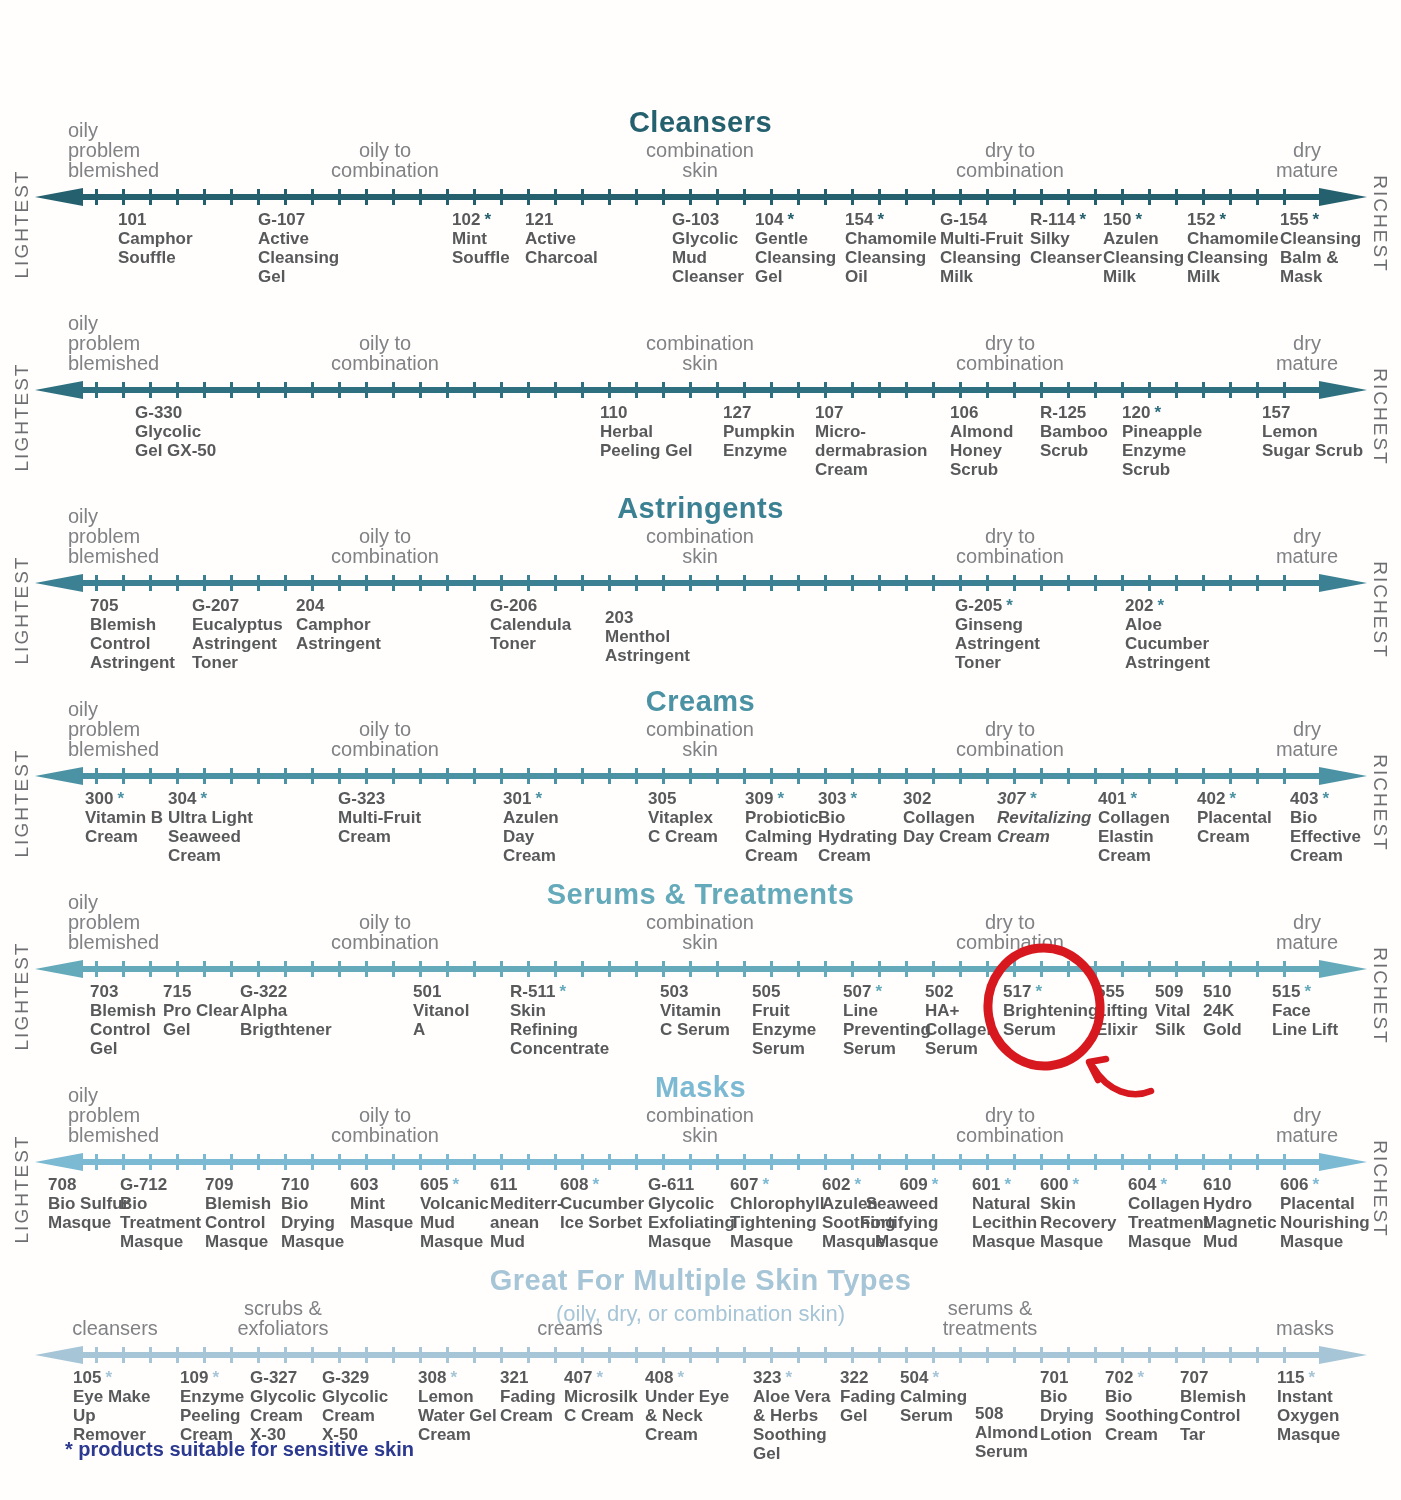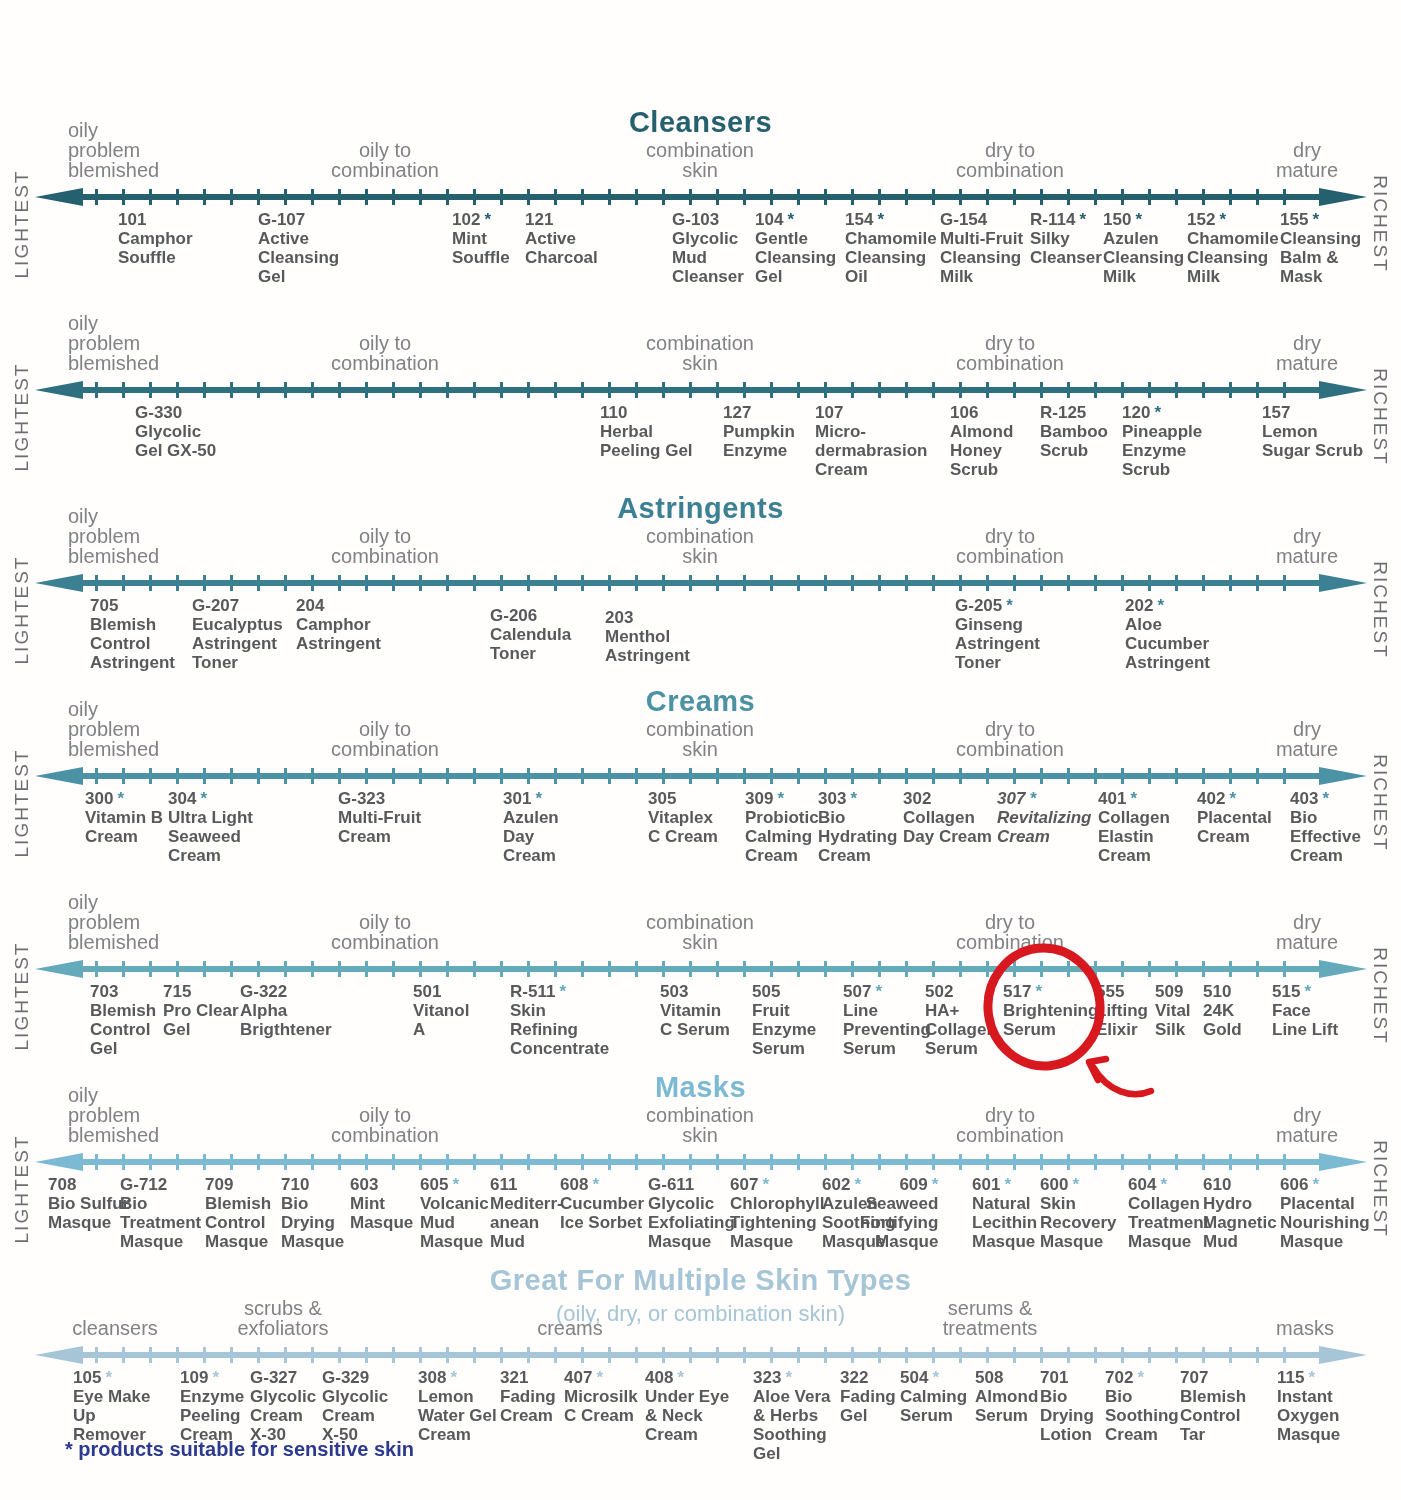--- a/index.html
+++ b/index.html
@@ -260,21 +260,21 @@
           <div class="code-line"><span>G-207</span></div>
           <div>Eucalyptus</div>
           <div>Astringent</div>
           <div>Toner</div>
         </div>
         <div class="prod" style="left: 296px;">
           <div class="code-line"><span>204</span></div>
           <div>Camphor</div>
           <div>Astringent</div>
         </div>
-        <div class="prod" style="left: 490px; margin-top: 10px;">
+        <div class="prod" style="left: 490px;">
           <div class="code-line"><span>G-206</span></div>
           <div>Calendula</div>
           <div>Toner</div>
         </div>
         <div class="prod" style="left: 605px; margin-top: 12px;">
           <div class="code-line"><span>203</span></div>
           <div>Menthol</div>
           <div>Astringent</div>
         </div>
         <div class="prod" style="left: 955px;">
@@ -382,20 +382,21 @@
           <div>Cream</div>
         </div>
         <div class="prod" style="left: 1290px;">
           <div class="code-line"><span>403</span><span class="star">*</span></div>
           <div>Bio</div>
           <div>Effective</div>
           <div>Cream</div>
         </div>
       </div>
       <div class="row" style="top: 874px; --c: #64aaba;">
+        <div class="sec-title">Serums &amp; Treatments</div>
         <div class="zone left" style="left: 68px;">
           <div>oily</div>
           <div>problem</div>
           <div>blemished</div>
         </div>
         <div class="zone" style="left: 385px;">
           <div>oily to</div>
           <div>combination</div>
         </div>
         <div class="zone" style="left: 700px;">
@@ -707,21 +708,21 @@
         <div class="prod" style="left: 840px;">
           <div class="code-line"><span>322</span></div>
           <div>Fading</div>
           <div>Gel</div>
         </div>
         <div class="prod" style="left: 900px;">
           <div class="code-line"><span>504</span><span class="star">*</span></div>
           <div>Calming</div>
           <div>Serum</div>
         </div>
-        <div class="prod" style="left: 975px;">
+        <div class="prod" style="left: 975px; margin-top: 36px;">
           <div class="code-line"><span>508</span></div>
           <div>Almond</div>
           <div>Serum</div>
         </div>
         <div class="prod" style="left: 1040px;">
           <div class="code-line"><span>701</span></div>
           <div>Bio</div>
           <div>Drying</div>
           <div>Lotion</div>
         </div>

